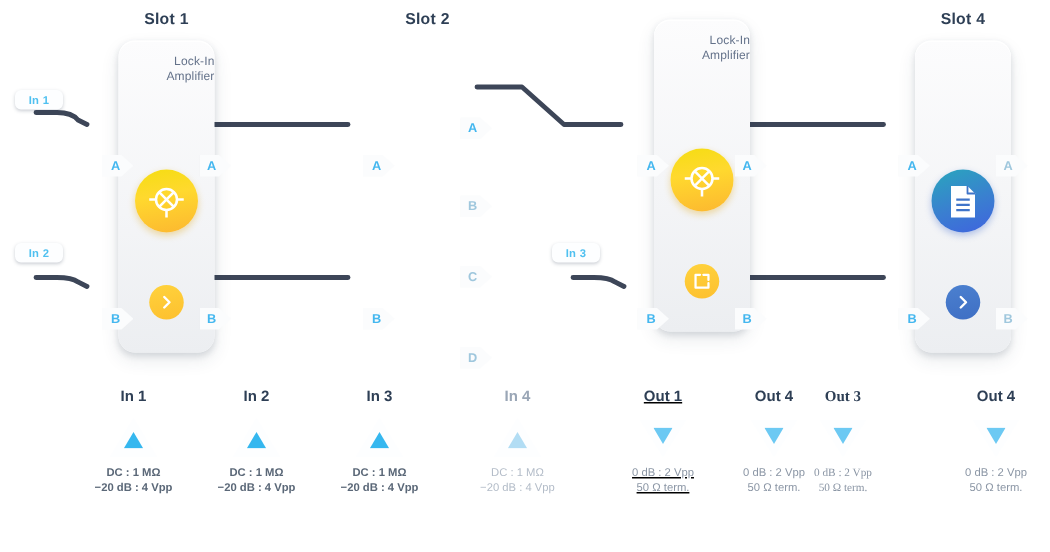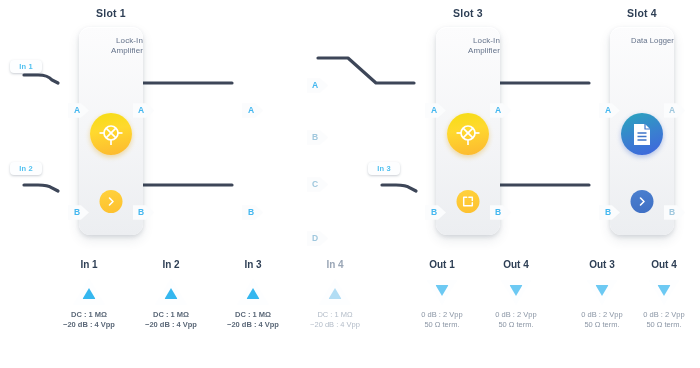--- a/index.html
+++ b/index.html
@@ -267,20 +267,21 @@
       <div class="pshape"></div>
         <div class="plabel">A</div>
     </div>
     <div class="port" style="left:87px; top:198px;">
       <div class="pshape"></div>
         <div class="plabel">B</div>
     </div>
   </div>
 
   <div class="slot-col" style="left:220px;">
+    <div class="slot-title">Slot 2</div>
     <div class="port left" style="left:23px; top:96px;">
       <div class="pshape"></div>
         <div class="plabel">A</div>
     </div>
     <div class="port left" style="left:23px; top:198px;">
       <div class="pshape"></div>
         <div class="plabel">B</div>
     </div>
     <div class="port" style="left:87px; top:71px;">
       <div class="pshape"></div>
@@ -294,21 +295,20 @@
       <div class="pshape"></div>
         <div class="plabel">C</div>
     </div>
     <div class="port dim" style="left:87px; top:224px;">
       <div class="pshape"></div>
         <div class="plabel">D</div>
     </div>
   </div>
 
   <div class="slot-col" style="left:403px;">
-    <div class="slot-title">Slot 3</div>
     <div class="slot-card std">
       <div class="card-name">Lock-In
 Amplifier</div>
       <div class="badge lockin">
         <svg width="28" height="28" viewBox="0 0 28 28">
           <circle cx="14" cy="13" r="7" fill="none" stroke="#fff" stroke-width="1.7"></circle>
           <line x1="9.1" y1="8.1" x2="18.9" y2="17.9" stroke="#fff" stroke-width="1.7"></line>
           <line x1="18.9" y1="8.1" x2="9.1" y2="17.9" stroke="#fff" stroke-width="1.7"></line>
           <line x1="2.5" y1="13" x2="7" y2="13" stroke="#fff" stroke-width="1.7"></line>
           <line x1="21" y1="13" x2="25.5" y2="13" stroke="#fff" stroke-width="1.7"></line>
@@ -336,21 +336,20 @@
     </div>
     <div class="port" style="left:87px; top:198px;">
       <div class="pshape"></div>
         <div class="plabel">B</div>
     </div>
   </div>
 
   <div class="slot-col" style="left:577px;">
     <div class="slot-title">Slot 4</div>
     <div class="slot-card std">
-      <div class="card-name wide">Data Logger</div>
       <div class="badge logger">
         <svg width="22" height="25" viewBox="0 0 22 25">
           <path d="M3 2 H14 L19 7 V23 H3 Z" fill="#fff"></path>
           <path d="M14 2 V7 H19" fill="none" stroke="#3f74c9" stroke-width="1.2" stroke-linejoin="round"></path>
           <line x1="6.5" y1="11" x2="15.5" y2="11" stroke="#3f74c9" stroke-width="1.5"></line>
           <line x1="6.5" y1="14.5" x2="15.5" y2="14.5" stroke="#3f74c9" stroke-width="1.5"></line>
           <line x1="6.5" y1="18" x2="15.5" y2="18" stroke="#3f74c9" stroke-width="1.5"></line>
         </svg>
       </div>
       <div class="act-btn blue">
@@ -401,49 +400,49 @@
   </div>
   <div class="io-item up" style="left:215px;">
     <div class="io-name">In 3</div>
     <div class="io-tri-wrap">
         <div class="io-tri-out"></div>
         <div class="io-tri-in"></div>
       </div>
     <div class="io-meta">DC : 1 MΩ
 −20 dB : 4 Vpp</div>
   </div>
-  <div class="io-item up faded" style="left:297px;">
+  <div class="io-item up faded" style="left:307px;">
     <div class="io-name">In 4</div>
     <div class="io-tri-wrap">
         <div class="io-tri-out"></div>
         <div class="io-tri-in"></div>
       </div>
     <div class="io-meta">DC : 1 MΩ
 −20 dB : 4 Vpp</div>
   </div>
 
-  <div class="io-item dn out" style="left:404px;">
+  <div class="io-item dn out" style="left:404px;text-decoration:underline;">
     <div class="io-name">Out 1</div>
     <div class="io-tri-wrap">
         <div class="io-tri-out"></div>
         <div class="io-tri-in"></div>
       </div>
     <div class="io-meta">0 dB : 2 Vpp
 50 Ω term.</div>
   </div>
   <div class="io-item dn out" style="left:478px;">
     <div class="io-name">Out 4</div>
     <div class="io-tri-wrap">
         <div class="io-tri-out"></div>
         <div class="io-tri-in"></div>
       </div>
     <div class="io-meta">0 dB : 2 Vpp
 50 Ω term.</div>
   </div>
-  <div class="io-item dn out" style="left:564px;">
+  <div class="io-item dn out" style="left:524px;font-family:Liberation Serif, serif;">
     <div class="io-name">Out 3</div>
     <div class="io-tri-wrap">
         <div class="io-tri-out"></div>
         <div class="io-tri-in"></div>
       </div>
     <div class="io-meta">0 dB : 2 Vpp
 50 Ω term.</div>
   </div>
   <div class="io-item dn out" style="left:626px;">
     <div class="io-name">Out 4</div>

